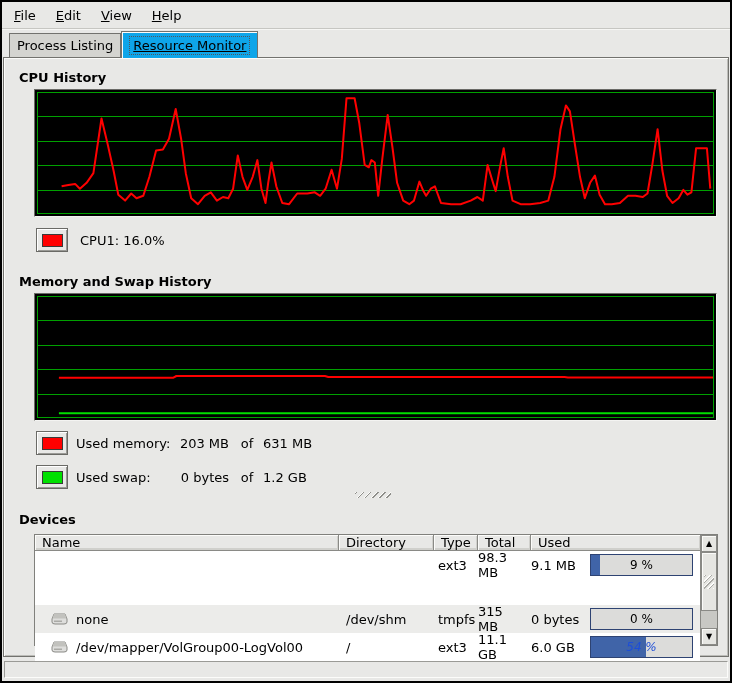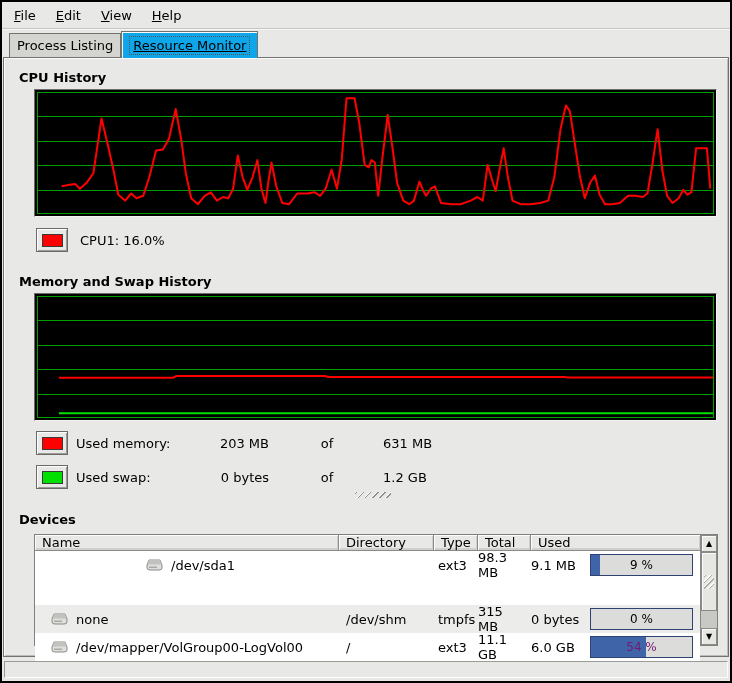--- a/index.html
+++ b/index.html
@@ -59,21 +59,21 @@
   .legend-row { position: absolute; display: flex; align-items: center; height: 24px; }
   .swatch-btn {
     width: 32px; height: 24px; background: #e8e8e6;
     border: 1px solid #6a6a66;
     box-shadow: inset 1px 1px 0 #ffffff, inset -1px -1px 0 #9a9a96;
     display: flex; align-items: center; justify-content: center;
     cursor: default;
   }
   .swatch-color { width: 21px; height: 13px; border: 1px solid #3a3a38; }
   .legend-text { margin-left: 12px; }
-  .mem-cols { display: flex; align-items: center; margin-left: 8px; gap: 40px; }
+  .mem-cols { display: flex; align-items: center; margin-left: 8px; }
   .mem-label { width: 97px; }
   .mem-value { width: 56px; text-align: right; }
   .mem-of { width: 26px; text-align: center; margin-left: 5px; }
   .mem-total { margin-left: 3px; }
   
   .grip {
     position: absolute; width: 36px; height: 6px;
     background: repeating-linear-gradient(135deg,
       #fdfdfb 0px, #fdfdfb 1px, #8e8e8a 1px, #8e8e8a 2px, transparent 2px, transparent 5px);
   }
@@ -226,28 +226,20 @@
       <div class="dev-main">
         <div class="dev-header">
           <div class="hcell c-name">Name</div>
           <div class="hcell c-dir">Directory</div>
           <div class="hcell c-type">Type</div>
           <div class="hcell c-total">Total</div>
           <div class="hcell c-used">Used</div>
         </div>
 
         <div class="dev-row">
-          <div class="cell c-name">
-            <svg class="drive-ico" width="19" height="14" viewBox="0 0 19 14">
-              <path d="M4 2 L15 2 L17 7 L17 10 Q17 12 14 12 L5 12 Q2 12 2 10 L2 7 Z" fill="#dededc" stroke="#8a8a86" stroke-width="1"></path>
-              <path d="M4 2 L15 2 L16.5 6.5 L2.5 6.5 Z" fill="#c2c2be"></path>
-              <rect x="4" y="8.5" width="8" height="1.5" fill="#aaaaa6"></rect>
-            </svg>
-            <span>/dev/sda1</span>
-          </div>
           <div class="cell c-type">ext3</div>
           <div class="cell c-total">98.3 MB</div>
           <div class="cell c-used">
             <span>9.1 MB</span>
             <div class="pbar">
               <div class="pb-fill" style="width: 9%;"></div>
               <div class="pb-label" style="color: rgb(0, 0, 0);">9 %</div>
             </div>
           </div>
         </div>
@@ -282,21 +274,21 @@
             </svg>
             <span>/dev/mapper/VolGroup00-LogVol00</span>
           </div>
           <div class="cell c-dir">/</div>
           <div class="cell c-type">ext3</div>
           <div class="cell c-total">11.1 GB</div>
           <div class="cell c-used">
             <span>6.0 GB</span>
             <div class="pbar">
               <div class="pb-fill" style="width: 54%;"></div>
-              <div class="pb-label" style="color: #701a75;">54 %</div>
+              <div class="pb-label" style="color: #1d4ed8; font-style: italic;">54 %</div>
             </div>
           </div>
         </div>
       </div>
 
       <div class="vscroll">
         <div class="sb-btn">
             <span>▲</span>
           </div>
         <div class="sb-thumb">

